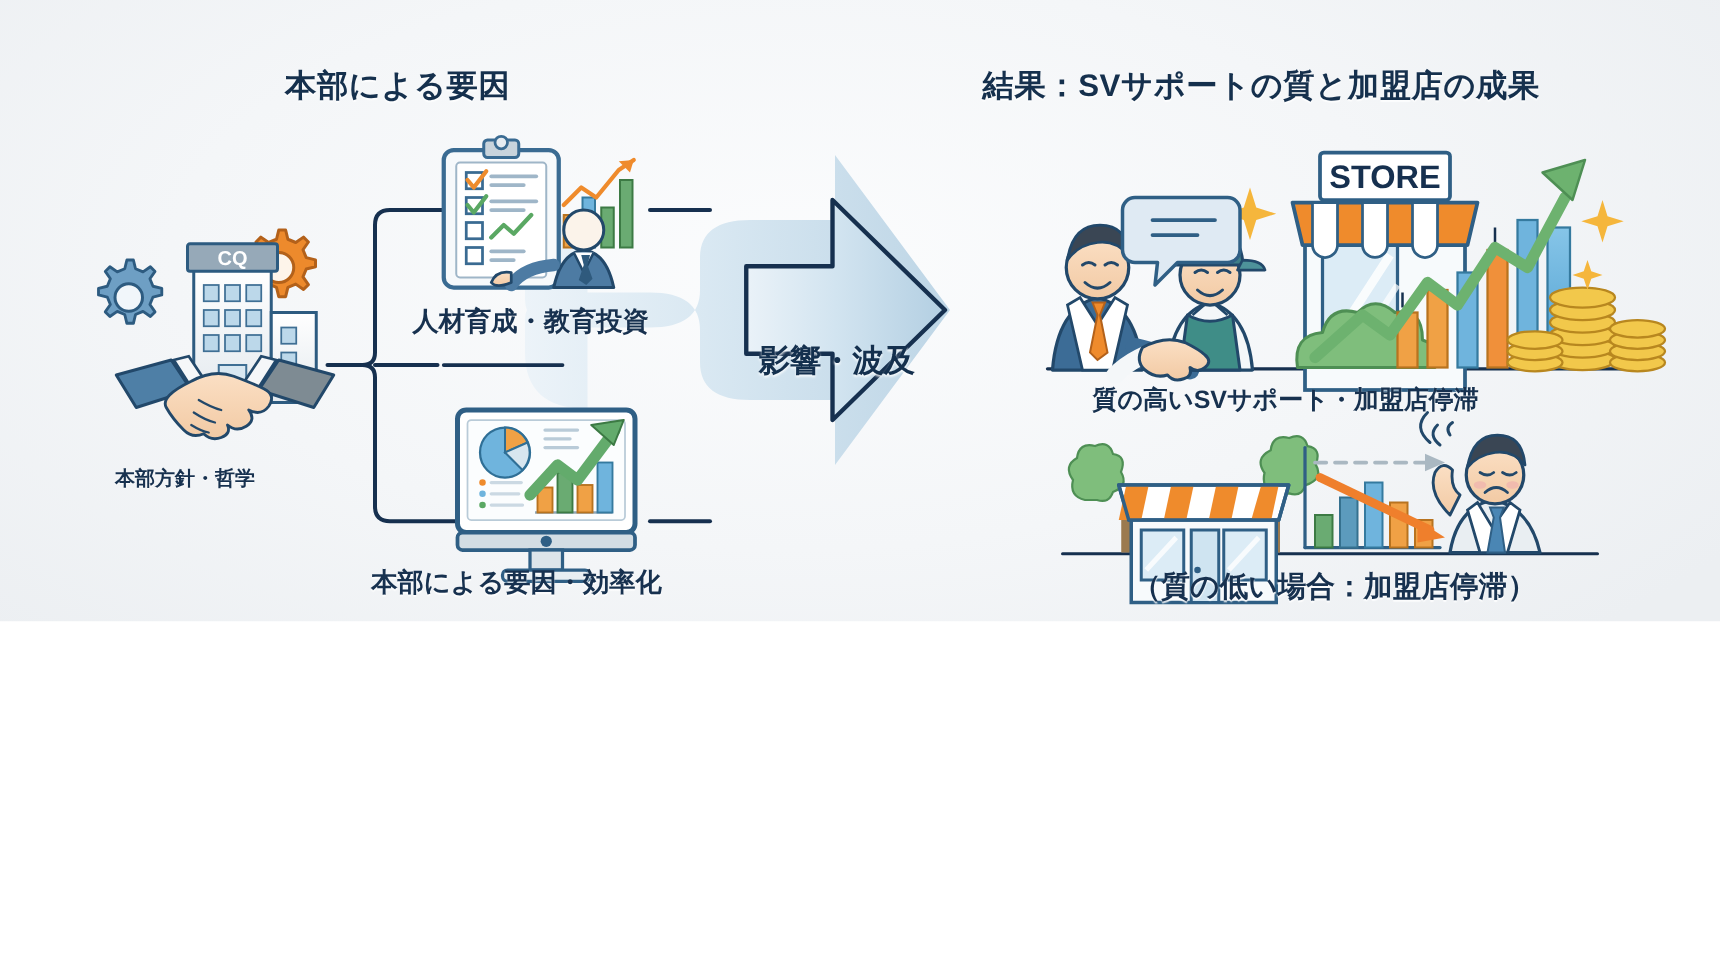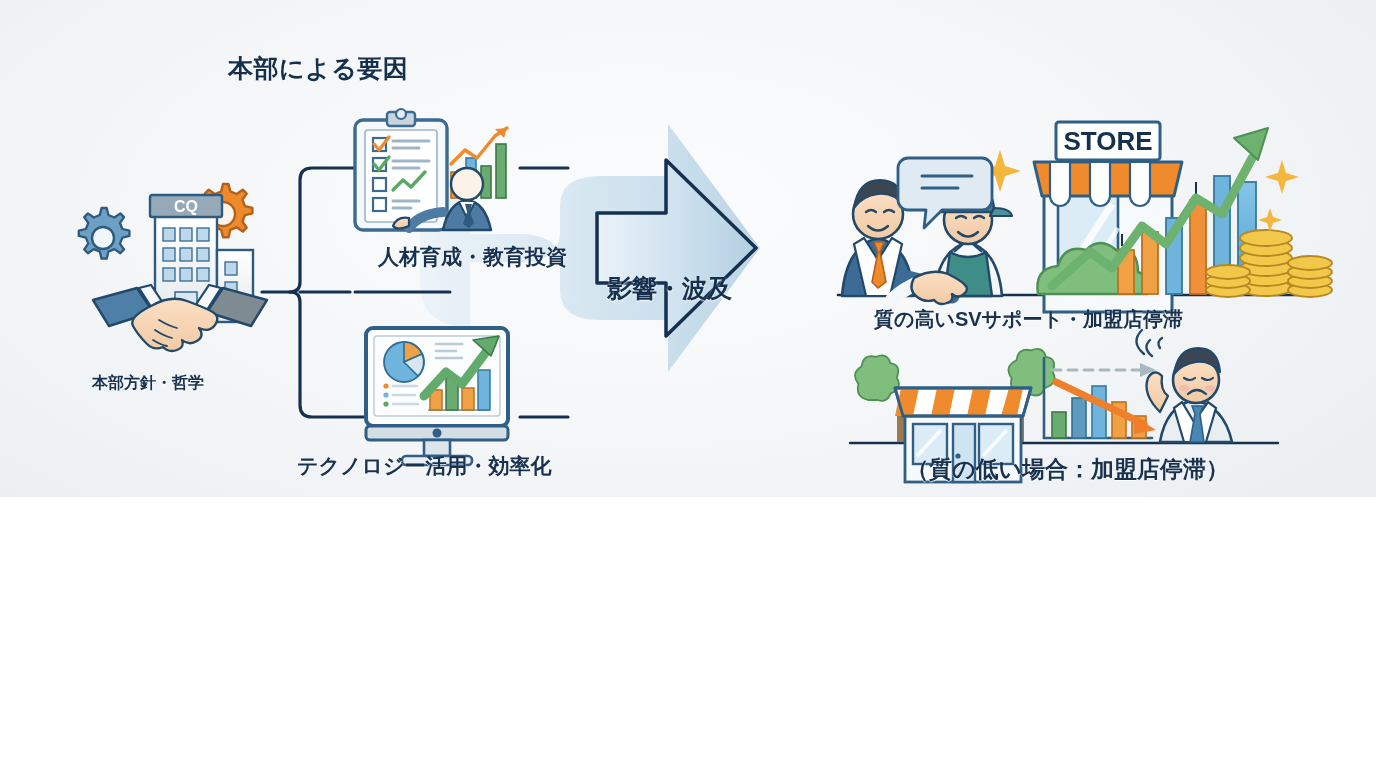--- a/index.html
+++ b/index.html
@@ -29,21 +29,21 @@
     text-shadow:0 1px 1px rgba(255,255,255,.8);
   }
   #title-left{left:228px;top:52px;font-size:25px;}
   #title-right{left:786px;top:52px;font-size:25px;}
 
   .node-label{
     position:absolute;font-weight:bold;color:#17314f;
     white-space:nowrap;text-shadow:0 1px 1px rgba(255,255,255,.85);
   }
   #lbl-hq{left:92px;top:373px;font-size:16px;}
-  #lbl-hr{left:330px;top:243px;font-size:21px;margin-left:48px;}
+  #lbl-hr{left:330px;top:243px;font-size:21px;}
   #lbl-tech{left:297px;top:452px;font-size:21px;}
   #lbl-good{left:874px;top:306px;font-size:20px;}
   #lbl-bad{left:906px;top:454px;font-size:23px;}
   #lbl-arrow{
     position:absolute;left:607px;top:272px;font-size:25px;font-weight:bold;
     color:#14304e;white-space:nowrap;z-index:6;
     text-shadow:0 1px 2px rgba(255,255,255,.9);
   }
 
   .svgfull{position:absolute;left:0;top:0;width:1376px;height:497px;}
@@ -56,20 +56,21 @@
 </style>
 </head>
 <body>
 
 <div id="root">
 
   <div class="diagram">
 
     <div class="sect-title" id="title-left">本部による要因</div>
 
+    <div class="sect-title" id="title-right">結果：SVサポートの質と加盟店の成果</div>
 
     <svg class="svgfull" viewBox="0 0 1376 497">
       <defs>
         <linearGradient id="arrGrad" x1="0" y1="0" x2="1" y2="0">
           <stop offset="0%" stop-color="#eaf2f8"></stop>
           <stop offset="45%" stop-color="#d2e4f0"></stop>
           <stop offset="100%" stop-color="#b3cfe2"></stop>
         </linearGradient>
         <linearGradient id="bldGrad" x1="0" y1="0" x2="0" y2="1">
           <stop offset="0%" stop-color="#ffffff"></stop>
@@ -433,21 +434,21 @@
             <path d="M-26 4 q-10 -8 -2 -16"></path>
             <path d="M-34 2 q-14 -12 -2 -24"></path>
             <path d="M-18 -4 q-4 -6 2 -10"></path>
           </g>
         </g>
       </g>
     </svg>
 
     <div class="node-label" id="lbl-hq">本部方針・哲学</div>
     <div class="node-label" id="lbl-hr">人材育成・教育投資</div>
-    <div class="node-label" id="lbl-tech">テクノロジー活用・効率化</div>
+    <div class="node-label" id="lbl-tech">本部による要因・効率化</div>
     <div id="lbl-arrow">影響・波及</div>
     <div class="node-label" id="lbl-good">質の高いSVサポート・加盟店停滞</div>
     <div class="node-label" id="lbl-bad">（質の低い場合：加盟店停滞）</div>
   </div>
 
   <div class="headline">
     
     
   </div>
 

